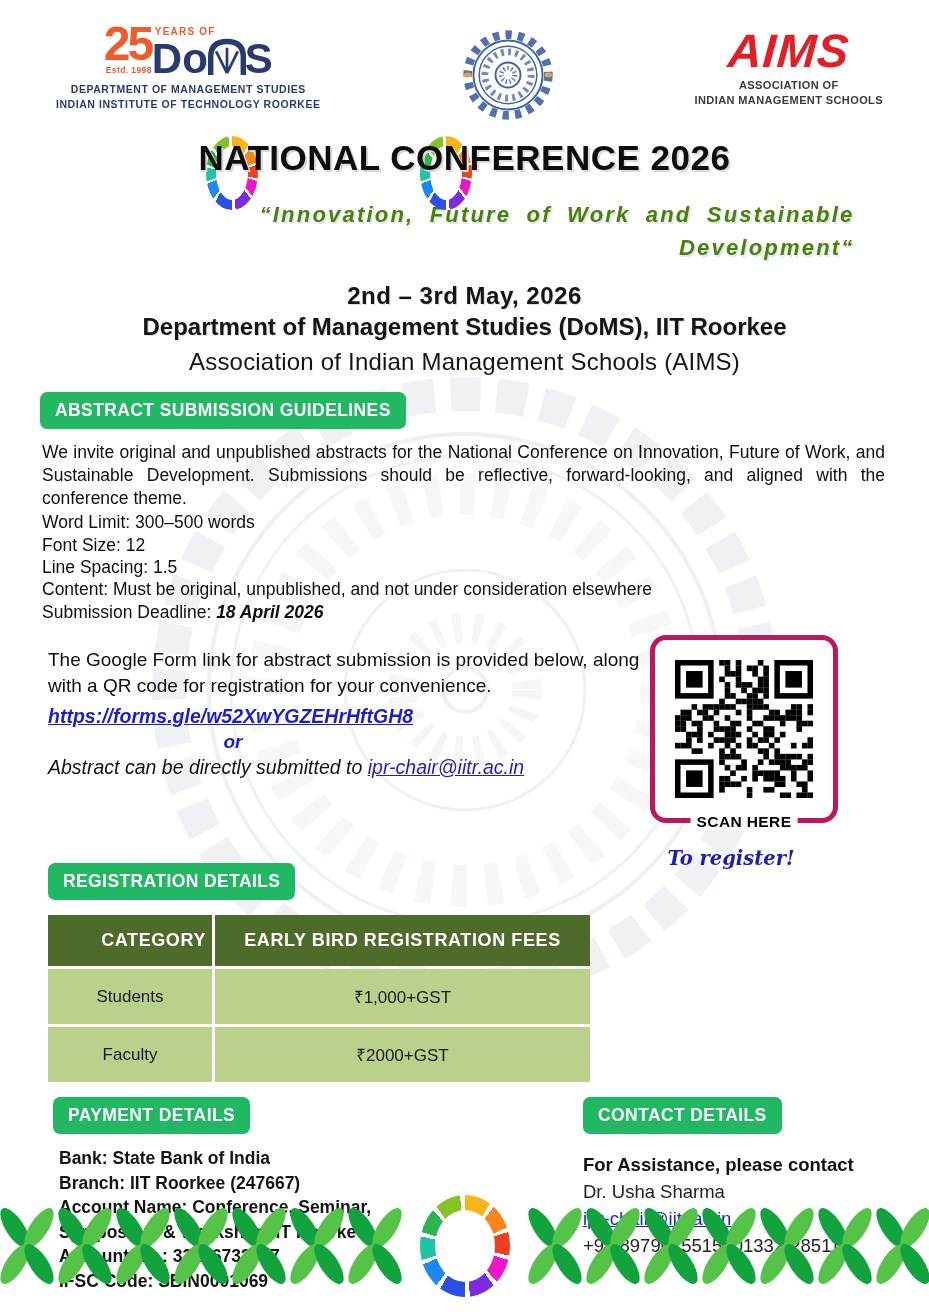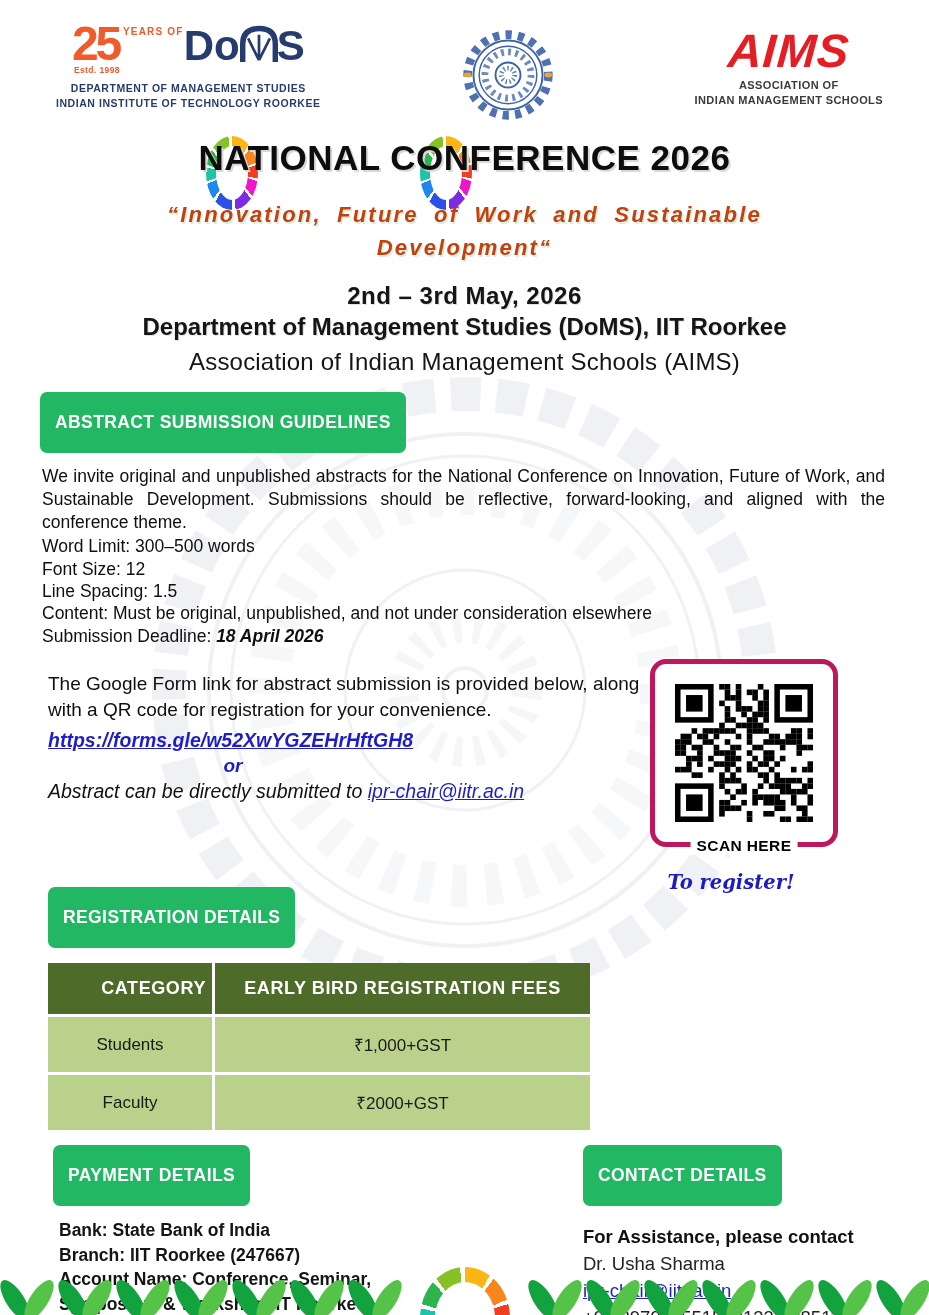--- a/index.html
+++ b/index.html
@@ -24,50 +24,50 @@
   
   .watermark{position:absolute;left:50%;top:690px;transform:translate(-50%,-50%);
              opacity:.13;z-index:0;pointer-events:none;}
   
   .logo-row{display:flex;justify-content:space-between;align-items:flex-start;padding:24px 46px 0 56px;}
   .doms{display:flex;flex-direction:column;align-items:center;}
   .doms-top{display:flex;align-items:flex-start;}
   .doms-25col{display:flex;flex-direction:column;align-items:flex-start;}
   .doms-25{font-size:48px;font-weight:800;color:var(--orange);line-height:.82;letter-spacing:-3px;}
   .doms-estd{font-size:8.5px;font-weight:700;color:var(--orange);margin:2px 0 0 2px;letter-spacing:.4px;}
-  .doms-rightcol{display:flex;flex-direction:row;}
+  .doms-rightcol{display:flex;flex-direction:column;}
   .doms-years{font-size:10px;font-weight:700;color:var(--orange);letter-spacing:1.2px;margin:2px 0 0 3px;}
   .doms-name{display:flex;align-items:flex-end;color:var(--navy);font-size:42px;font-weight:700;line-height:.8;}
   .doms-name svg{margin:0 -2px 1px -1px;}
   .doms-lines{color:var(--navy);font-size:10.5px;font-weight:700;letter-spacing:.55px;
               text-align:center;line-height:1.4;margin-top:6px;}
   .aims{display:flex;flex-direction:column;align-items:center;margin-top:6px;}
   .aims-name{color:var(--aimsred);font-size:47px;font-weight:800;font-style:italic;
              letter-spacing:1px;line-height:.9;transform:skewX(-4deg);}
   .aims-lines{color:#3a3a3a;font-size:11px;font-weight:700;letter-spacing:.4px;
               text-align:center;line-height:1.35;margin-top:6px;}
   
   .title-wrap{position:relative;margin-top:12px;height:52px;}
   .title{position:absolute;left:0;right:0;top:0;text-align:center;font-size:35px;font-weight:800;
          letter-spacing:.5px;color:#0d0d0d;text-shadow:2px 2px 0 #d9d9d9;z-index:1;margin:0;}
   .ring{position:absolute;width:52px;height:74px;border-radius:50%;background:var(--ringgrad);z-index:0;}
   .ring::after{content:"";position:absolute;inset:10px;background:#fff;border-radius:50%;}
   .ring-1{left:206px;top:-2px;}
   .ring-2{left:420px;top:-2px;}
-  .theme{text-align:center;color:#c2410c;font-style:italic;font-weight:800;font-size:22px;
+  .theme{text-align:right;color:#4d7c0f;font-style:italic;font-weight:800;font-size:22px;
          letter-spacing:2.2px;word-spacing:7px;line-height:1.5;max-width:780px;margin:8px auto 0;
          text-shadow:1.5px 1.5px 0 #d9ece0;}
   .dates{text-align:center;font-size:24px;font-weight:600;margin-top:18px;letter-spacing:.5px;text-shadow:1px 1px 0 #e3e3e3;}
   .host{text-align:center;font-size:24px;font-weight:600;margin-top:3px;text-shadow:1px 1px 0 #e3e3e3;}
   .collab{text-align:center;font-family:"DejaVu Serif",serif;font-style:italic;font-weight:700;
           font-size:22px;margin-top:1px;}
   .partner{text-align:center;font-size:24px;font-weight:500;margin-top:7px;letter-spacing:.2px;}
   
   .pill{display:inline-block;background:var(--green);color:#fff;font-weight:700;font-size:17.5px;
-        letter-spacing:.4px;padding:20px 15px;border-radius:7px;white-space:nowrap;}
+        letter-spacing:.4px;padding:8px 15px;border-radius:7px;white-space:nowrap;}
   .abstract-pill{margin:16px 0 0 40px;}
   .intro{margin:12px 44px 0 42px;font-size:17.5px;line-height:1.32;text-align:justify;color:#0f0f0f;}
   .specs{margin:1px 44px 8px 42px;font-size:17.5px;line-height:1.28;color:#0f0f0f;}
   .deadline-val{font-weight:800;font-style:italic;}
   
   .form-sec{position:relative;margin-top:24px;min-height:212px;}
   .form-text{margin-left:48px;width:600px;font-size:19px;line-height:1.33;color:#0f0f0f;}
   .form-link{display:inline-block;margin-top:7px;color:var(--blue);font-style:italic;font-weight:600;
              text-decoration:underline;font-size:19.5px;}
   .or{width:370px;text-align:center;color:var(--blue);font-style:italic;font-size:19px;margin-top:3px;font-weight:bold;}

